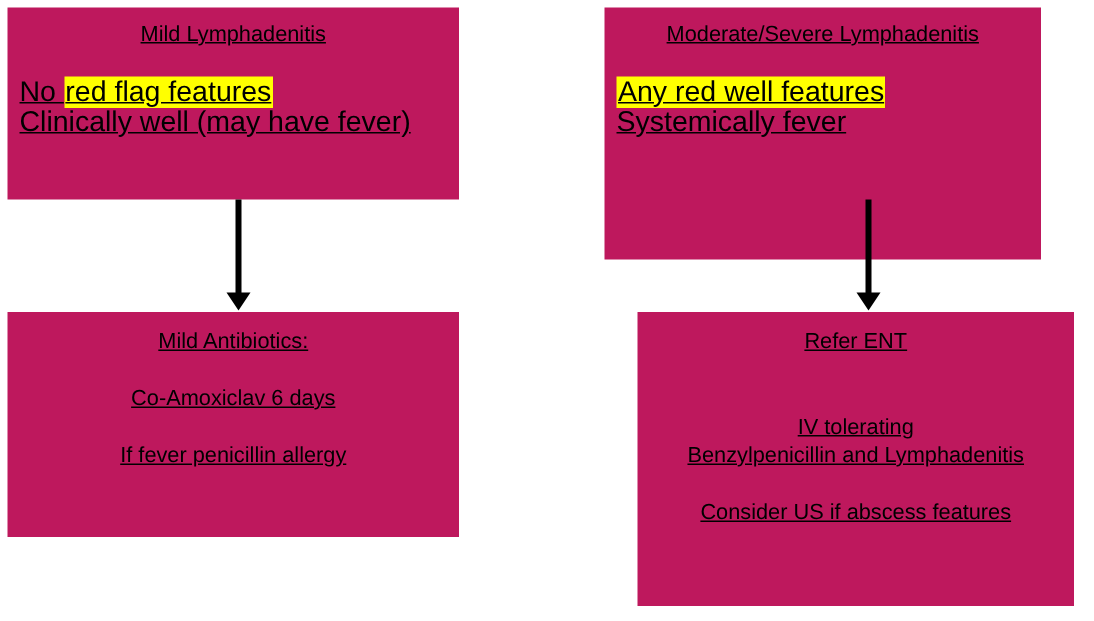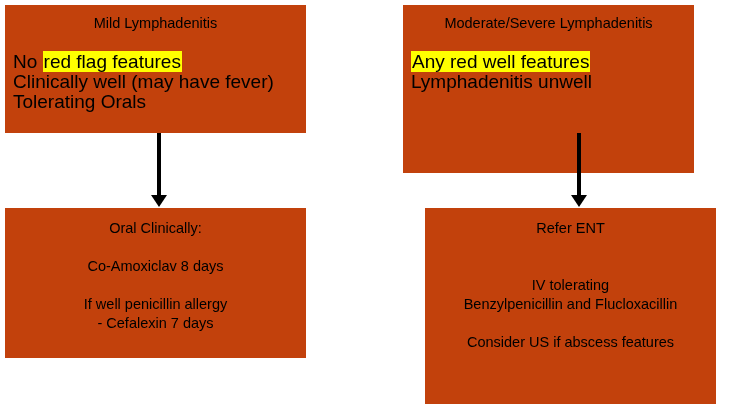--- a/index.html
+++ b/index.html
@@ -16,22 +16,23 @@
     color: #000000;
   }
   .canvas {
     position: absolute;
     left: 0; top: 0;
     width: 729px;
     height: 414px;
   }
   .box {
     position: absolute;
-    background: #c2410c;
+    background: #be185d;
     box-sizing: border-box;
+    text-decoration: underline;
   }
   
   #box-mild        { left: 5px;   top: 5px;   width: 301px; height: 128px; }
   #box-modsev      { left: 403px; top: 5px;   width: 291px; height: 168px; }
   #box-oral-abx    { left: 5px;   top: 208px; width: 301px; height: 150px; }
   #box-refer-ent   { left: 425px; top: 208px; width: 291px; height: 196px; }
 
   .box-title {
     text-align: center;
     font-size: 14.5px;
@@ -92,57 +93,55 @@
 </head>
 <body>
 
 <div class="canvas">
 
   <div class="box" id="box-mild">
     <div class="box-title">Mild Lymphadenitis</div>
     <div class="box-body-left">
       <div class="line"><span>No </span><span class="hl">red flag features</span></div>
       <div class="line">Clinically well (may have fever)</div>
-      <div class="line">Tolerating Orals</div>
     </div>
   </div>
 
   <div class="box" id="box-modsev">
     <div class="box-title">Moderate/Severe Lymphadenitis</div>
     <div class="box-body-left">
       <div class="line"><span class="hl">Any red well features</span></div>
-      <div class="line">Lymphadenitis unwell</div>
+      <div class="line">Systemically fever</div>
     </div>
   </div>
 
   <div class="arrow" id="arrow-mild-to-oral">
     <div class="shaft"></div>
     <div class="head"></div>
   </div>
   <div class="arrow" id="arrow-modsev-to-ent">
     <div class="shaft"></div>
     <div class="head"></div>
   </div>
 
   <div class="box" id="box-oral-abx">
     <div class="box-body-center pad-oral">
-      <div class="line">Oral Clinically:</div>
+      <div class="line">Mild Antibiotics:</div>
       <div class="line blank"></div>
-      <div class="line">Co-Amoxiclav 8 days</div>
+      <div class="line">Co-Amoxiclav 6 days</div>
       <div class="line blank"></div>
-      <div class="line">If well penicillin allergy</div>
-      <div class="line">- Cefalexin 7 days</div>
+      <div class="line">If fever penicillin allergy</div>
     </div>
   </div>
 
   <div class="box" id="box-refer-ent">
     <div class="box-body-center pad-ent">
       <div class="line">Refer ENT</div>
       <div class="line blank"></div>
       <div class="line blank"></div>
       <div class="line">IV tolerating</div>
-      <div class="line">Benzylpenicillin and Flucloxacillin</div>
+      <div class="line">Benzylpenicillin and Lymphadenitis</div>
       <div class="line blank"></div>
       <div class="line">Consider US if abscess features</div>
     </div>
   </div>
 
 </div>
 
 </body></html>

